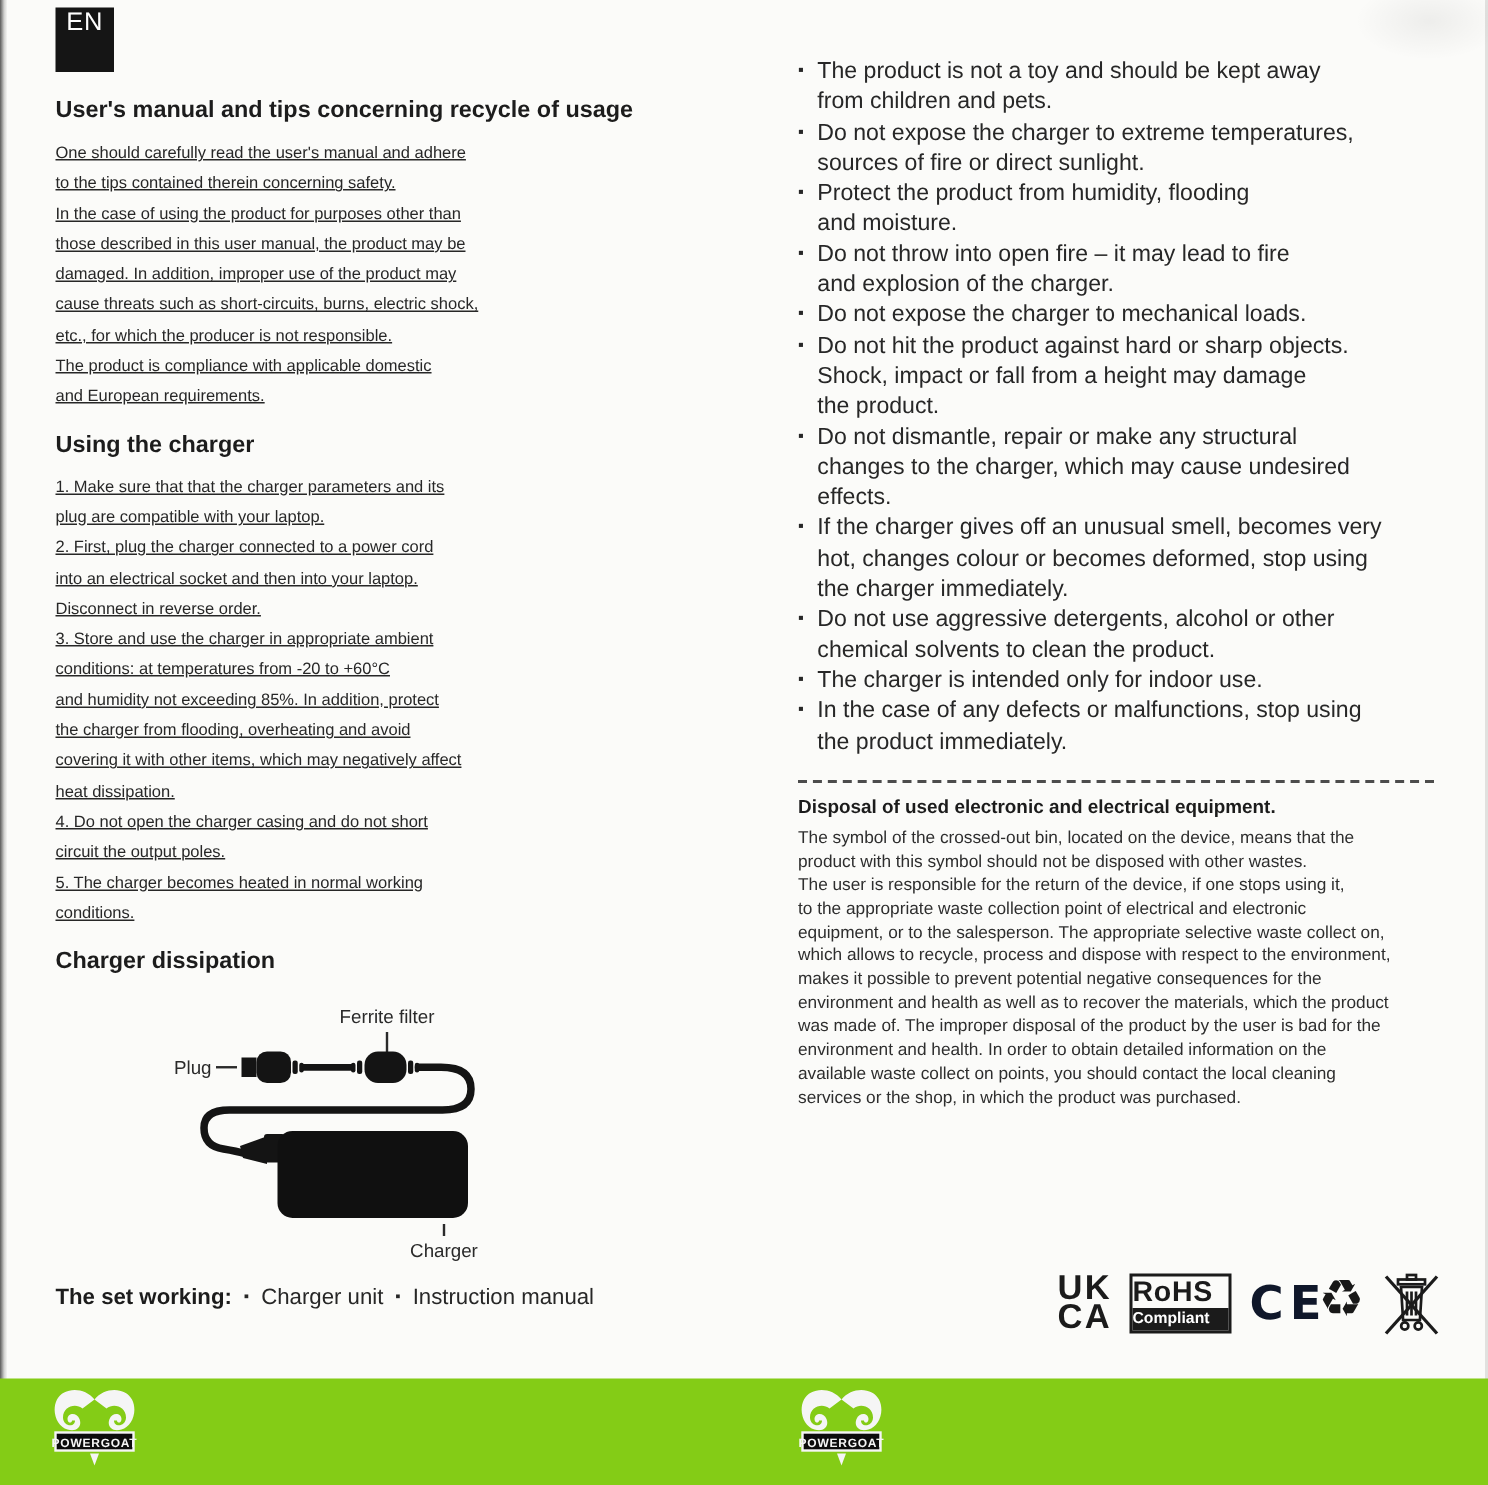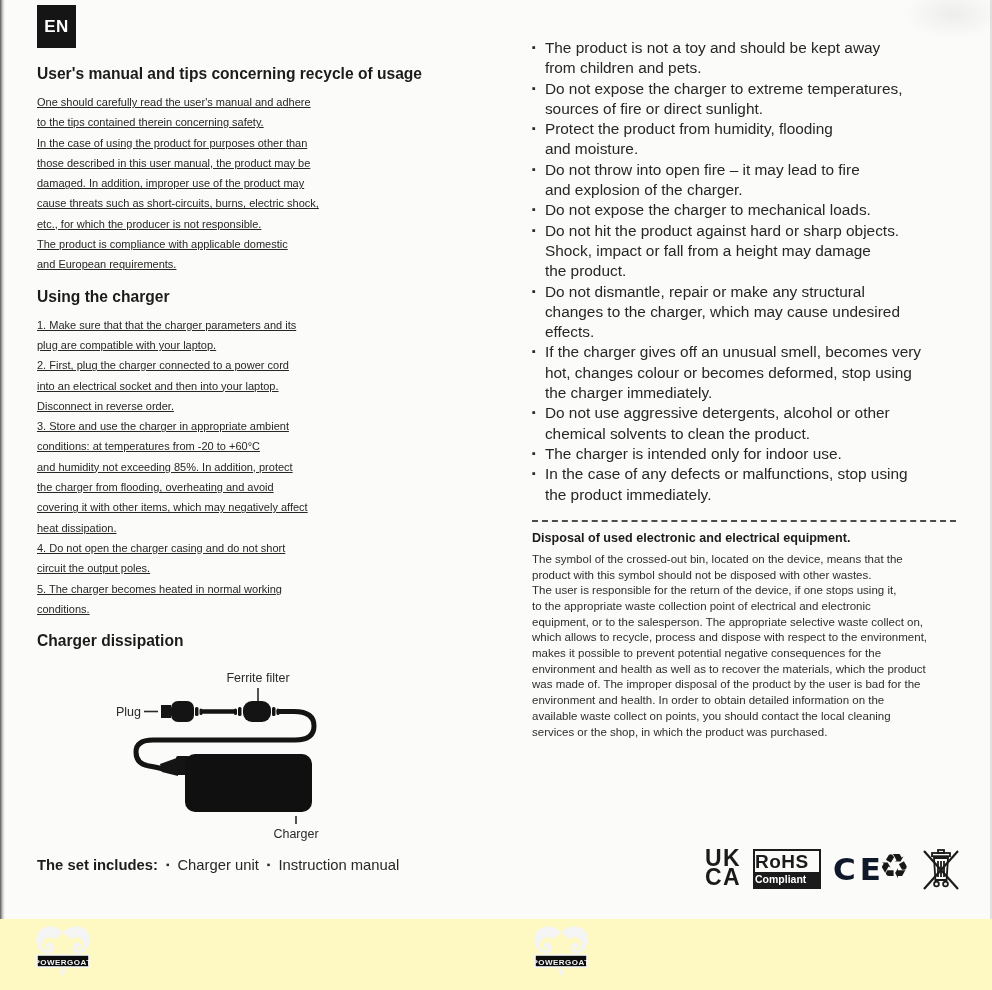--- a/index.html
+++ b/index.html
@@ -10,21 +10,21 @@
     overflow:hidden;
   }
   
   .edge-left{position:absolute;left:0;top:0;bottom:0;width:5px;
     background:linear-gradient(to right,rgba(15,15,15,.68),rgba(15,15,15,.18) 55%,transparent);}
   .edge-right{position:absolute;right:0;top:0;bottom:0;width:2px;background:rgba(0,0,0,.10);}
   .smudge{position:absolute;left:903px;top:-12px;width:100px;height:52px;
     background:radial-gradient(ellipse at center,rgba(0,0,0,.055),transparent 70%);}
 
   .en-badge{position:absolute;left:37px;top:5px;width:39px;height:43px;background:#151515;
-    color:#fff;font-weight:bold;font-size:17px;display:flex;align-items:center;justify-content:center;
+    color:#fff;font-weight:normal;font-size:17px;display:flex;justify-content:center;
     letter-spacing:.5px;}
 
   .col-left{position:absolute;left:37px;top:64px;width:447px;}
   .col-right{position:absolute;left:532px;top:38px;width:428px;}
 
   h3.sec{font-size:15.6px;font-weight:bold;color:#1c1c1c;margin:0 0 9px 0;line-height:19px;}
   p.body{font-size:11px;line-height:20.3px;margin:0 0 12px 0;white-space:pre-line;text-decoration:underline;}
 
   ul.bullets{list-style:none;margin:0;padding:0;}
   ul.bullets li{display:flex;gap:9px;font-size:15.4px;line-height:20.3px;}
@@ -47,21 +47,21 @@
     letter-spacing:1.5px;color:#1b1b1b;text-align:center;}
   .rohs{position:absolute;left:753px;top:849px;width:64px;border:2.5px solid #1b1b1b;background:#fbfbf9;text-align:left;}
   .rohs .rt{font-weight:bold;font-size:19px;line-height:21px;color:#1b1b1b;letter-spacing:.5px;}
   .rohs .rb{background:#1b1b1b;color:#fff;font-size:10.5px;font-weight:bold;line-height:13px;padding:1px 0;}
   .ce{position:absolute;left:833px;top:851px;font-size:31px;font-weight:600;letter-spacing:4px;color:#0f172a;
     font-family:"DejaVu Sans",sans-serif;}
   .recycle{position:absolute;left:879px;top:846px;font-size:34px;color:#181818;
     font-family:"DejaVu Sans",sans-serif;}
   .weee{position:absolute;left:921px;top:846px;}
 
-  .band{position:absolute;left:0;top:919px;width:992px;height:71px;background:#fef9c3;}
+  .band{position:absolute;left:0;top:919px;width:992px;height:71px;background:#84cc16;}
   .goat{position:absolute;top:6px;}
   .goat text{font-family:"Liberation Sans","DejaVu Sans",sans-serif;}
 </style>
 </head>
 <body>
 
 <div class="page">
   <div class="edge-left"></div>
   <div class="edge-right"></div>
   <div class="smudge"></div>
@@ -123,21 +123,21 @@
 
     <polygon points="52,98 70,91.5 70,110 54,106" fill="#141414"></polygon>
     <rect x="68" y="90" width="14" height="19" rx="2" fill="#141414"></rect>
 
     <rect x="77" y="88" width="127" height="58" rx="10" fill="#101010"></rect>
     <line x1="188" y1="150" x2="188" y2="158" stroke="#2a2a2a" stroke-width="1.6"></line>
     <text x="188" y="172" font-size="12.5" text-anchor="middle">Charger</text>
   </svg>
 
   <div class="set-row">
-    <span class="lbl">The set includes:</span>
+    <span class="lbl">The set working:</span>
     <span class="sq">▪</span>
     <span>Charger unit</span>
     <span class="sq">▪</span>
     <span>Instruction manual</span>
   </div>
 
   <div class="col-right">
     <ul class="bullets">
       <li>
           <span class="bl">▪</span>

